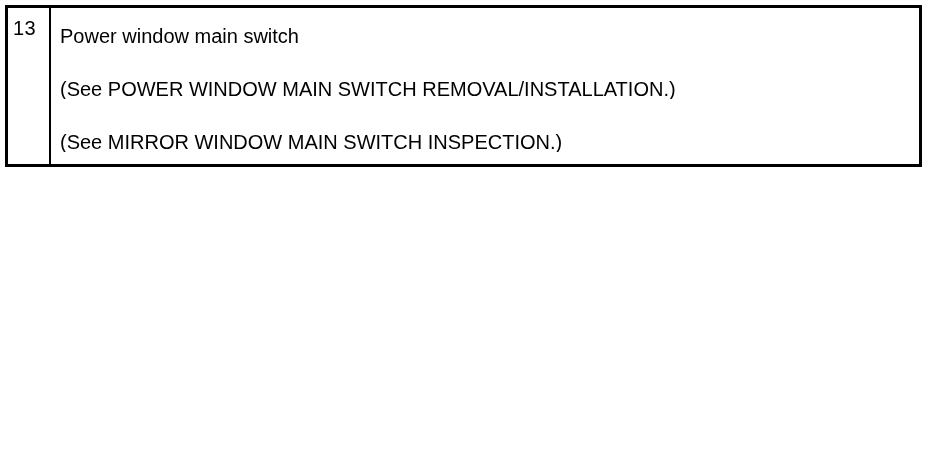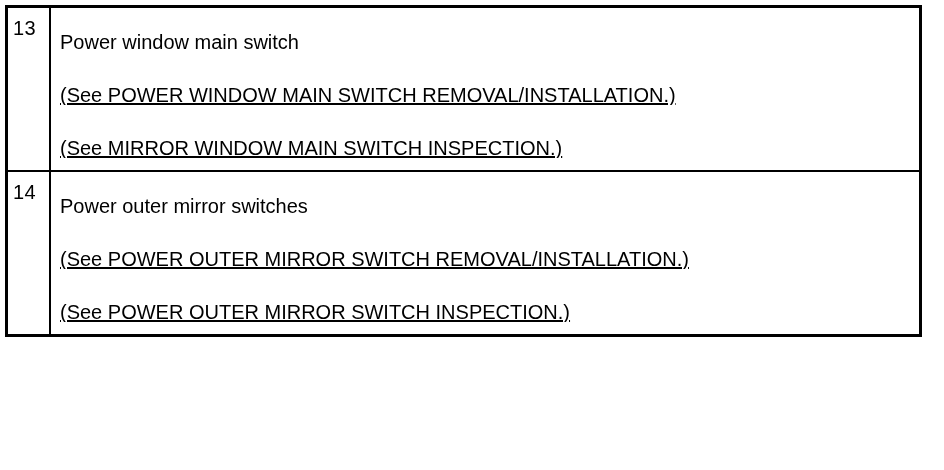--- a/index.html
+++ b/index.html
@@ -37,54 +37,43 @@
     vertical-align: top;
     color: #000000;
     font-size: 20px;
   }
   td.num-cell {
     width: 34px;
     padding: 10px 2px 0 5px;
     letter-spacing: 0.5px;
   }
   td.desc-cell {
-    padding: 24px 6px 12px 9px;
+    padding: 18px 6px 12px 9px;
     margin-left: 20px;
   }
   .text-line {
     line-height: 20px;
     white-space: nowrap;
     overflow: hidden;
   }
   .text-line + .text-line {
     margin-top: 33px;
-    text-decoration: underline;
   }
 </style>
 </head>
 <body>
 
 <div class="doc-page">
   <table class="parts-table">
     <tbody>
         <tr>
       <td class="num-cell">
         <div class="text-line">13</div>
       </td>
       <td class="desc-cell">
         <div class="text-line">Power window main switch</div>
         <div class="text-line">(See POWER WINDOW MAIN SWITCH REMOVAL/INSTALLATION.)</div>
         <div class="text-line">(See MIRROR WINDOW MAIN SWITCH INSPECTION.)</div>
       </td>
     </tr>
-    <tr>
-      <td class="num-cell">
-        <div class="text-line">14</div>
-      </td>
-      <td class="desc-cell">
-        <div class="text-line">Power outer mirror switches</div>
-        <div class="text-line">(See POWER OUTER MIRROR SWITCH REMOVAL/INSTALLATION.)</div>
-        <div class="text-line">(See POWER OUTER MIRROR SWITCH INSPECTION.)</div>
-      </td>
-    </tr>
   </tbody>
     </table>
 </div>
 
 </body></html>

